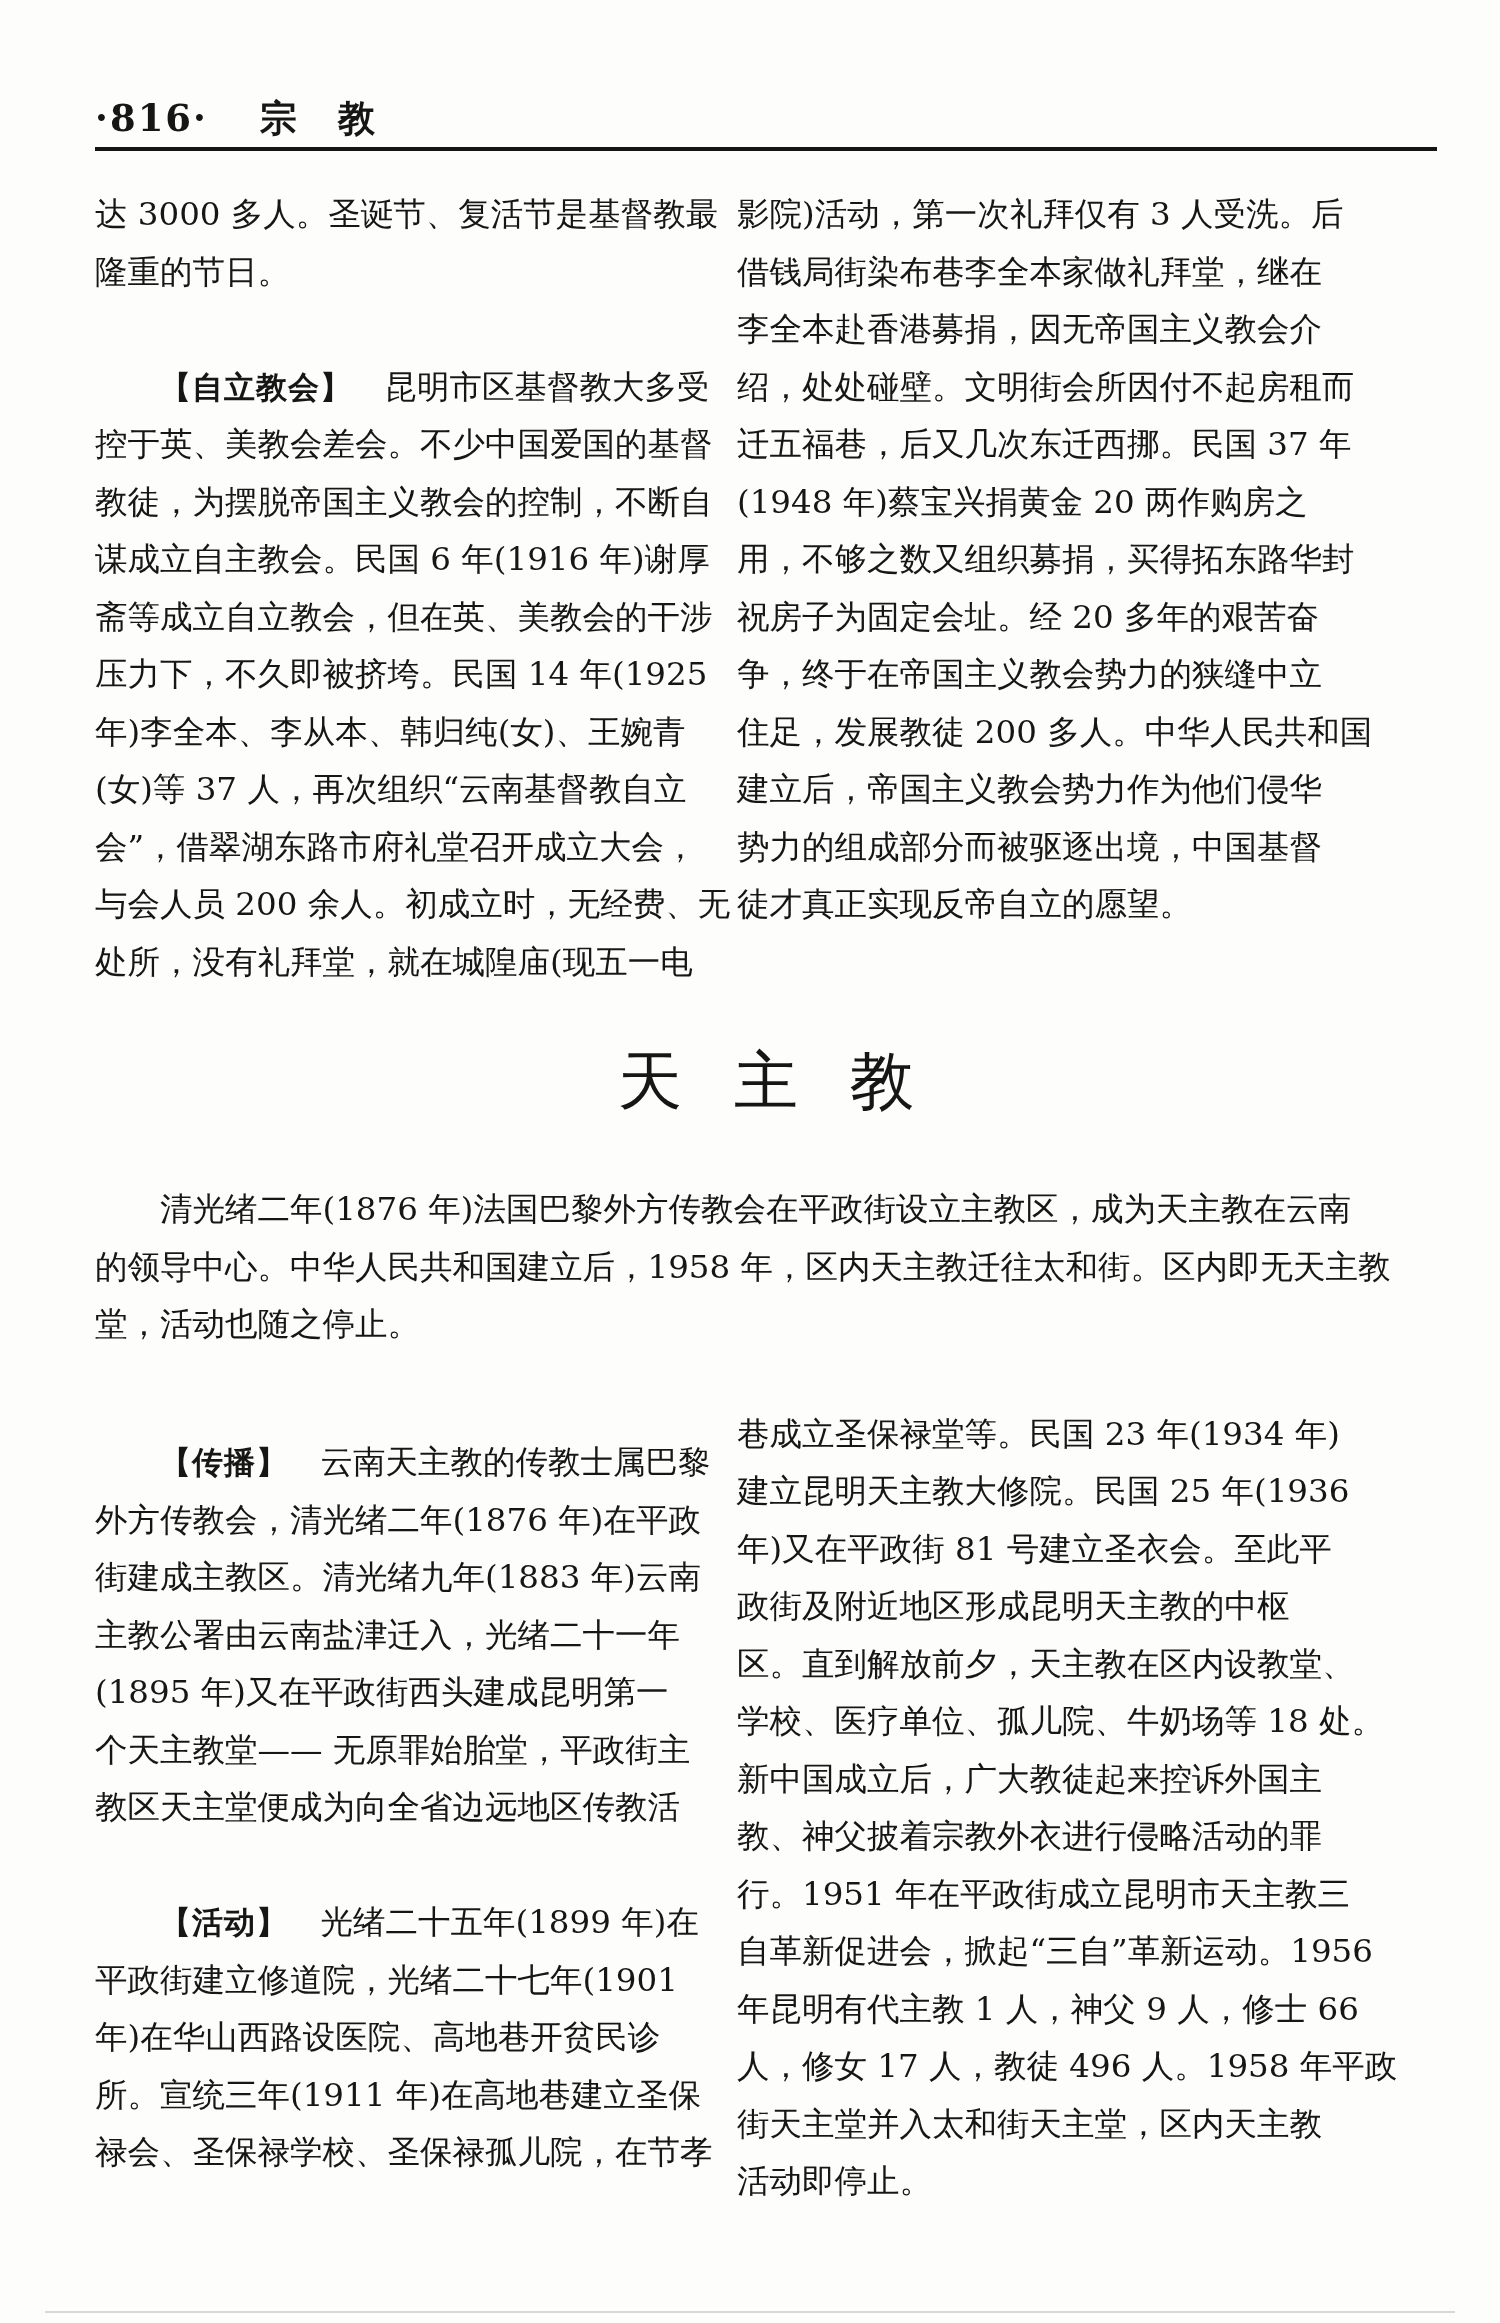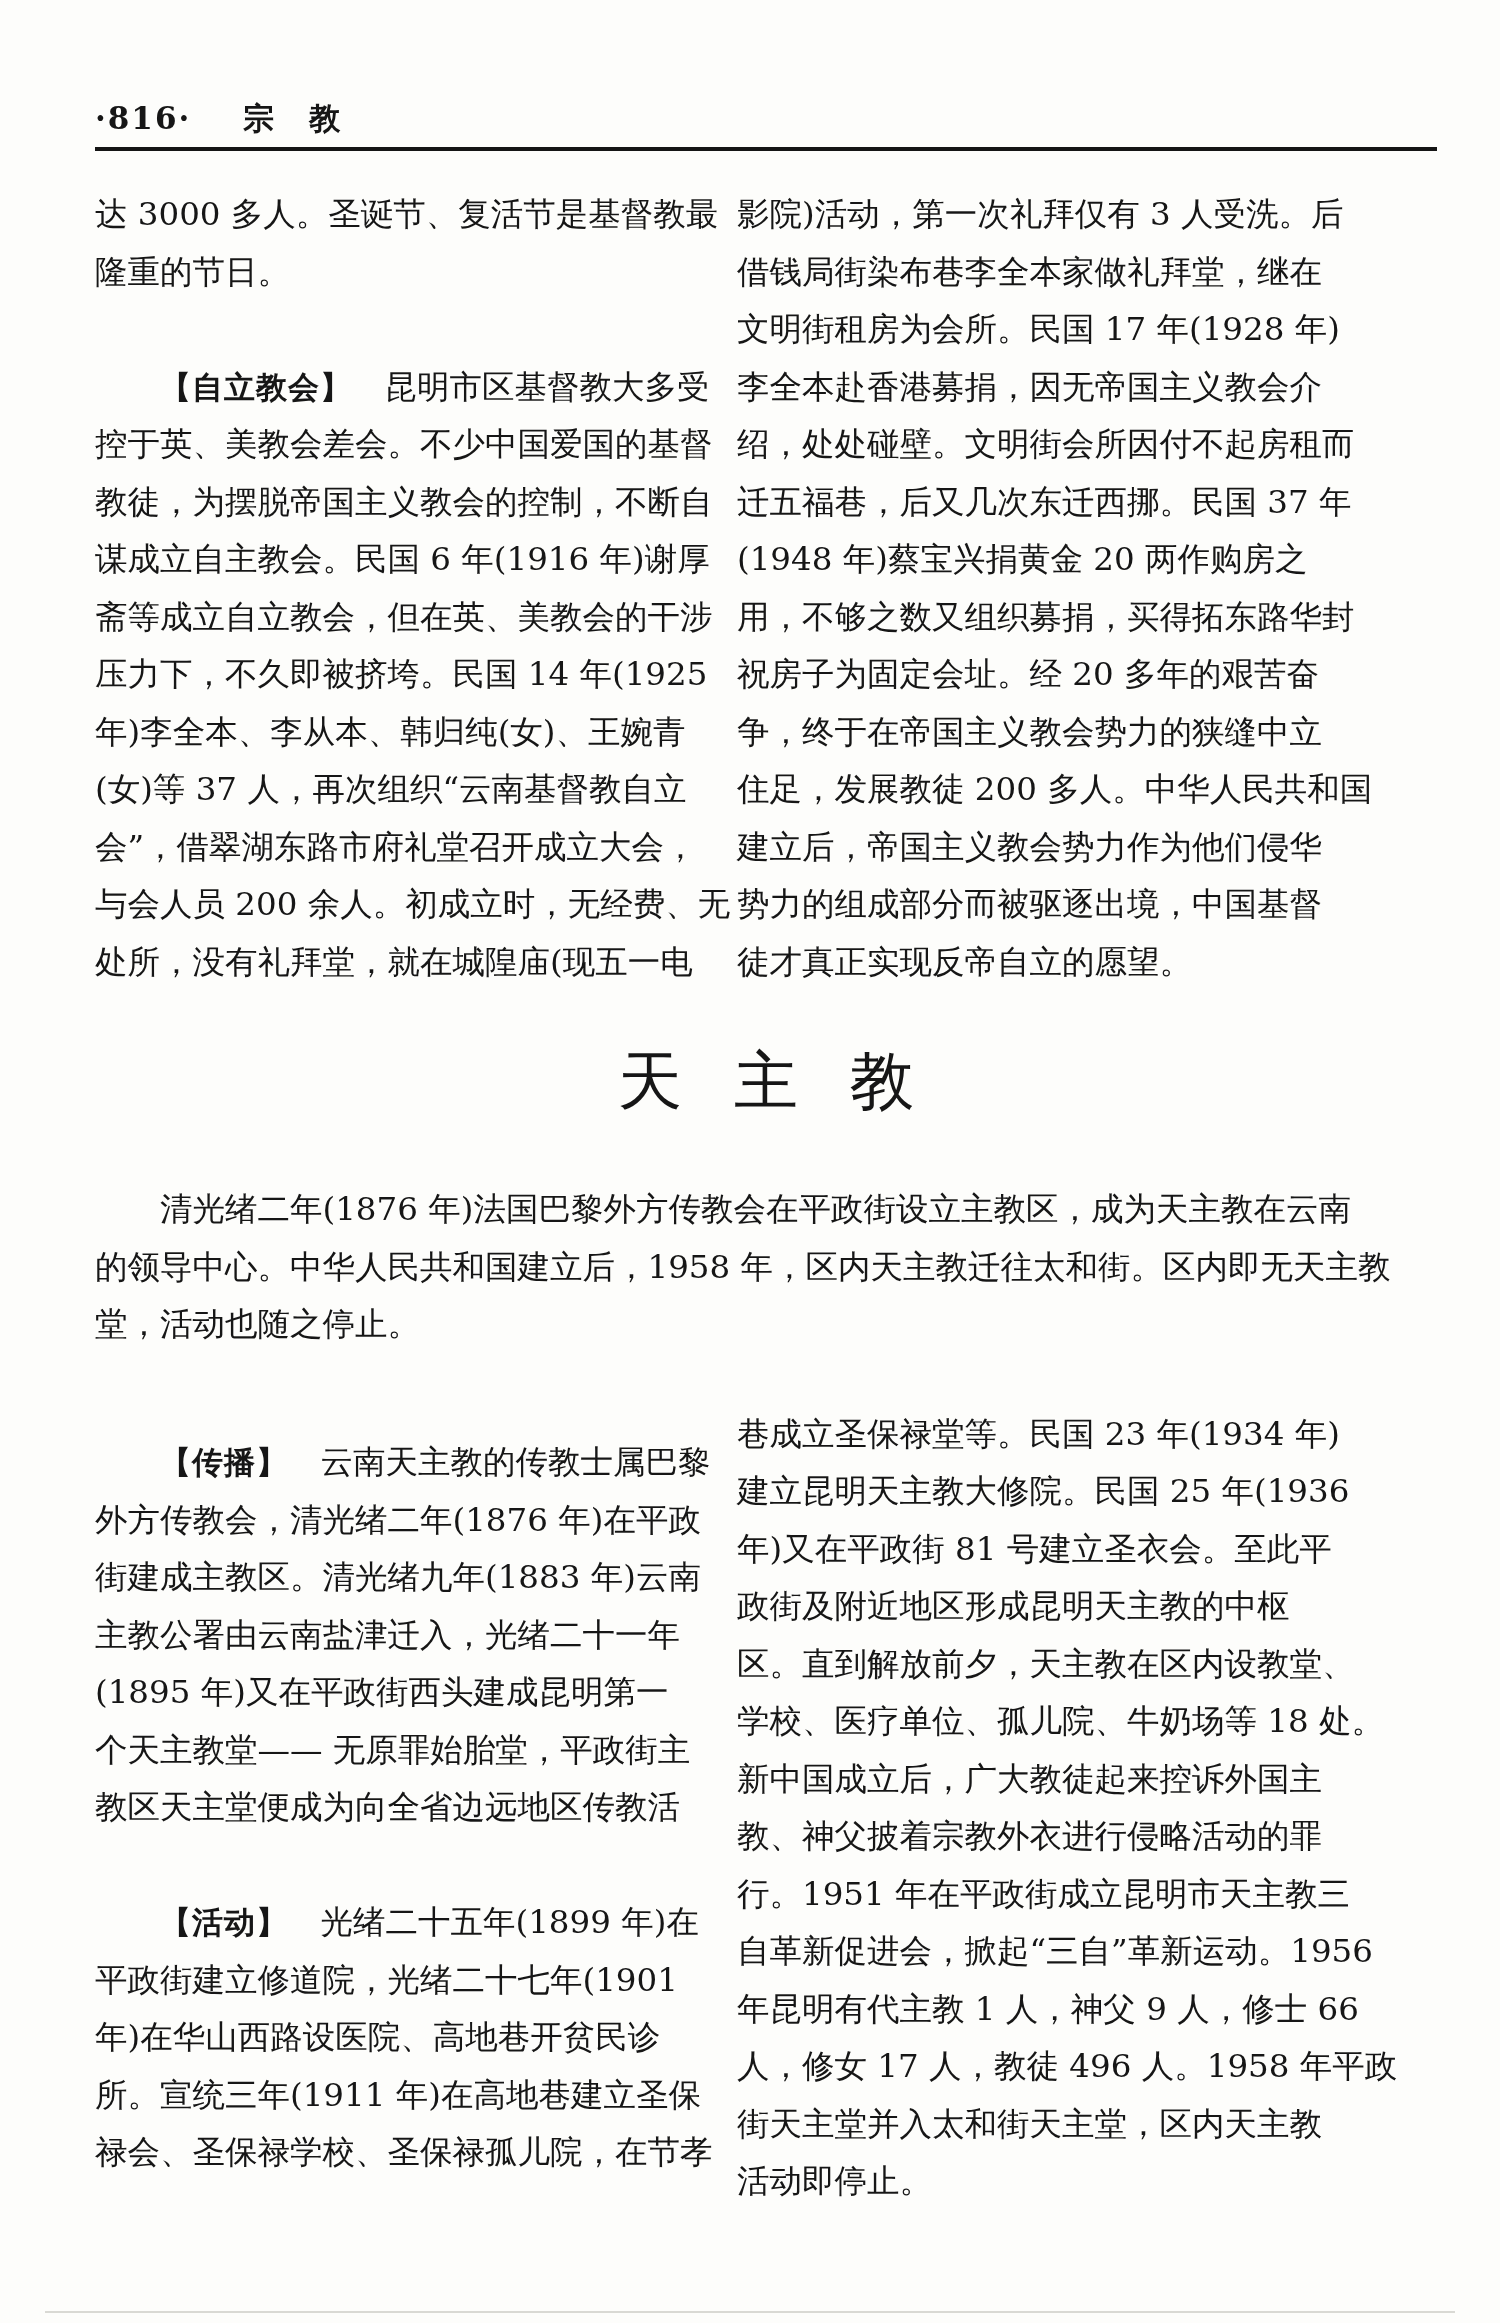--- a/index.html
+++ b/index.html
@@ -6,21 +6,21 @@
   .page{
     position:relative;
     width:1500px;height:2323px;
     background:#fdfdfb;
     color:#161616;
     font-family:"DejaVu Serif","Liberation Serif",serif;
     box-sizing:border-box;
     padding:98px 0 0 95px;
     overflow:hidden;
   }
-  .hdr{font-weight:bold;font-size:31px;line-height:40px;letter-spacing:2px;white-space:nowrap;}
+  .hdr{font-weight:bold;font-size:37px;line-height:40px;letter-spacing:2px;white-space:nowrap;}
   .hdr .pageno{margin-right:52px;}
   .rule{width:1342px;height:4px;background:#151515;margin-top:9px;}
   .cols{display:flex;gap:20px;margin-top:35px;}
   .cols.bottom{margin-top:52px;align-items:center;}
   .col{width:622px;}
   .tline{height:57.5px;line-height:57.5px;font-size:32.5px;white-space:nowrap;overflow:visible;}
   .entry-head{
     font-weight:700;
     font-family:"DejaVu Sans","Liberation Sans",sans-serif;
     font-size:31px;letter-spacing:1px;
@@ -57,21 +57,20 @@
         <div class="tline">压力下，不久即被挤垮。民国 14 年(1925</div>
         <div class="tline">年)李全本、李从本、韩归纯(女)、王婉青</div>
         <div class="tline">(女)等 37 人，再次组织“云南基督教自立</div>
         <div class="tline">会”，借翠湖东路市府礼堂召开成立大会，</div>
         <div class="tline">与会人员 200 余人。初成立时，无经费、无</div>
         <div class="tline">处所，没有礼拜堂，就在城隍庙(现五一电</div>
       </div>
     <div class="col">
         <div class="tline">影院)活动，第一次礼拜仅有 3 人受洗。后</div>
         <div class="tline">借钱局街染布巷李全本家做礼拜堂，继在</div>
-        <div class="tline">文明街租房为会所。民国 17 年(1928 年)</div>
         <div class="tline">李全本赴香港募捐，因无帝国主义教会介</div>
         <div class="tline">绍，处处碰壁。文明街会所因付不起房租而</div>
         <div class="tline">迁五福巷，后又几次东迁西挪。民国 37 年</div>
         <div class="tline">(1948 年)蔡宝兴捐黄金 20 两作购房之</div>
         <div class="tline">用，不够之数又组织募捐，买得拓东路华封</div>
         <div class="tline">祝房子为固定会址。经 20 多年的艰苦奋</div>
         <div class="tline">争，终于在帝国主义教会势力的狭缝中立</div>
         <div class="tline">住足，发展教徒 200 多人。中华人民共和国</div>
         <div class="tline">建立后，帝国主义教会势力作为他们侵华</div>
         <div class="tline">势力的组成部分而被驱逐出境，中国基督</div>

